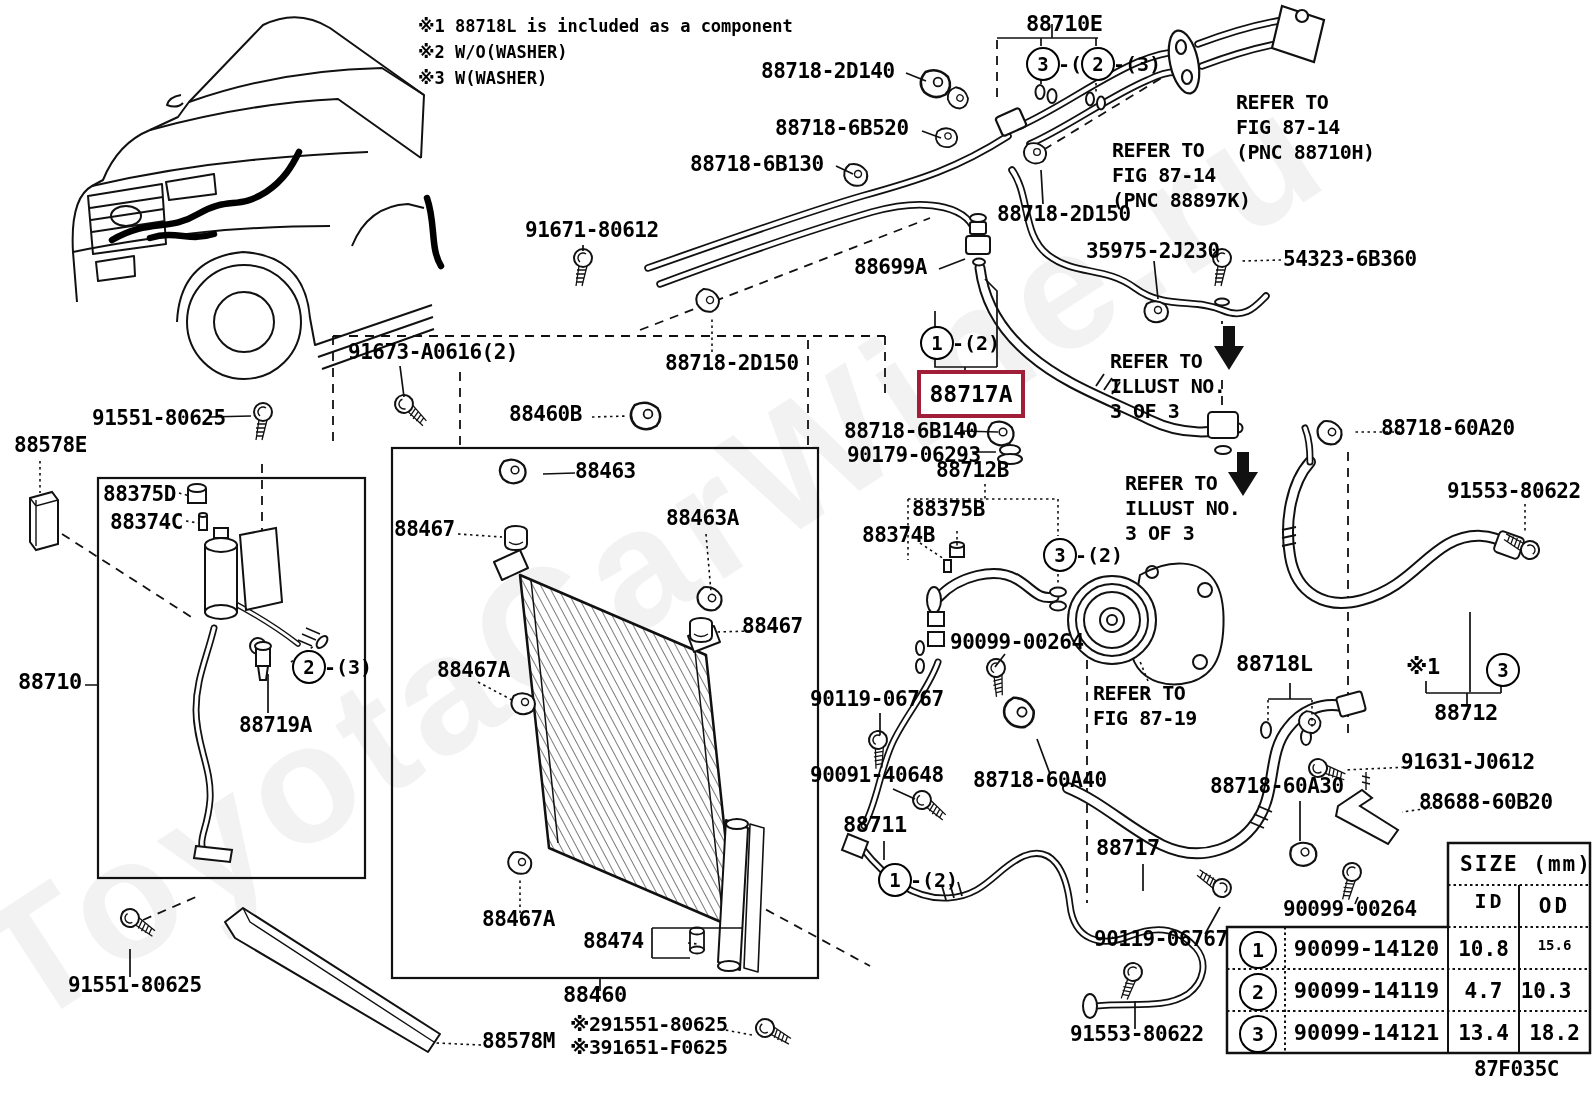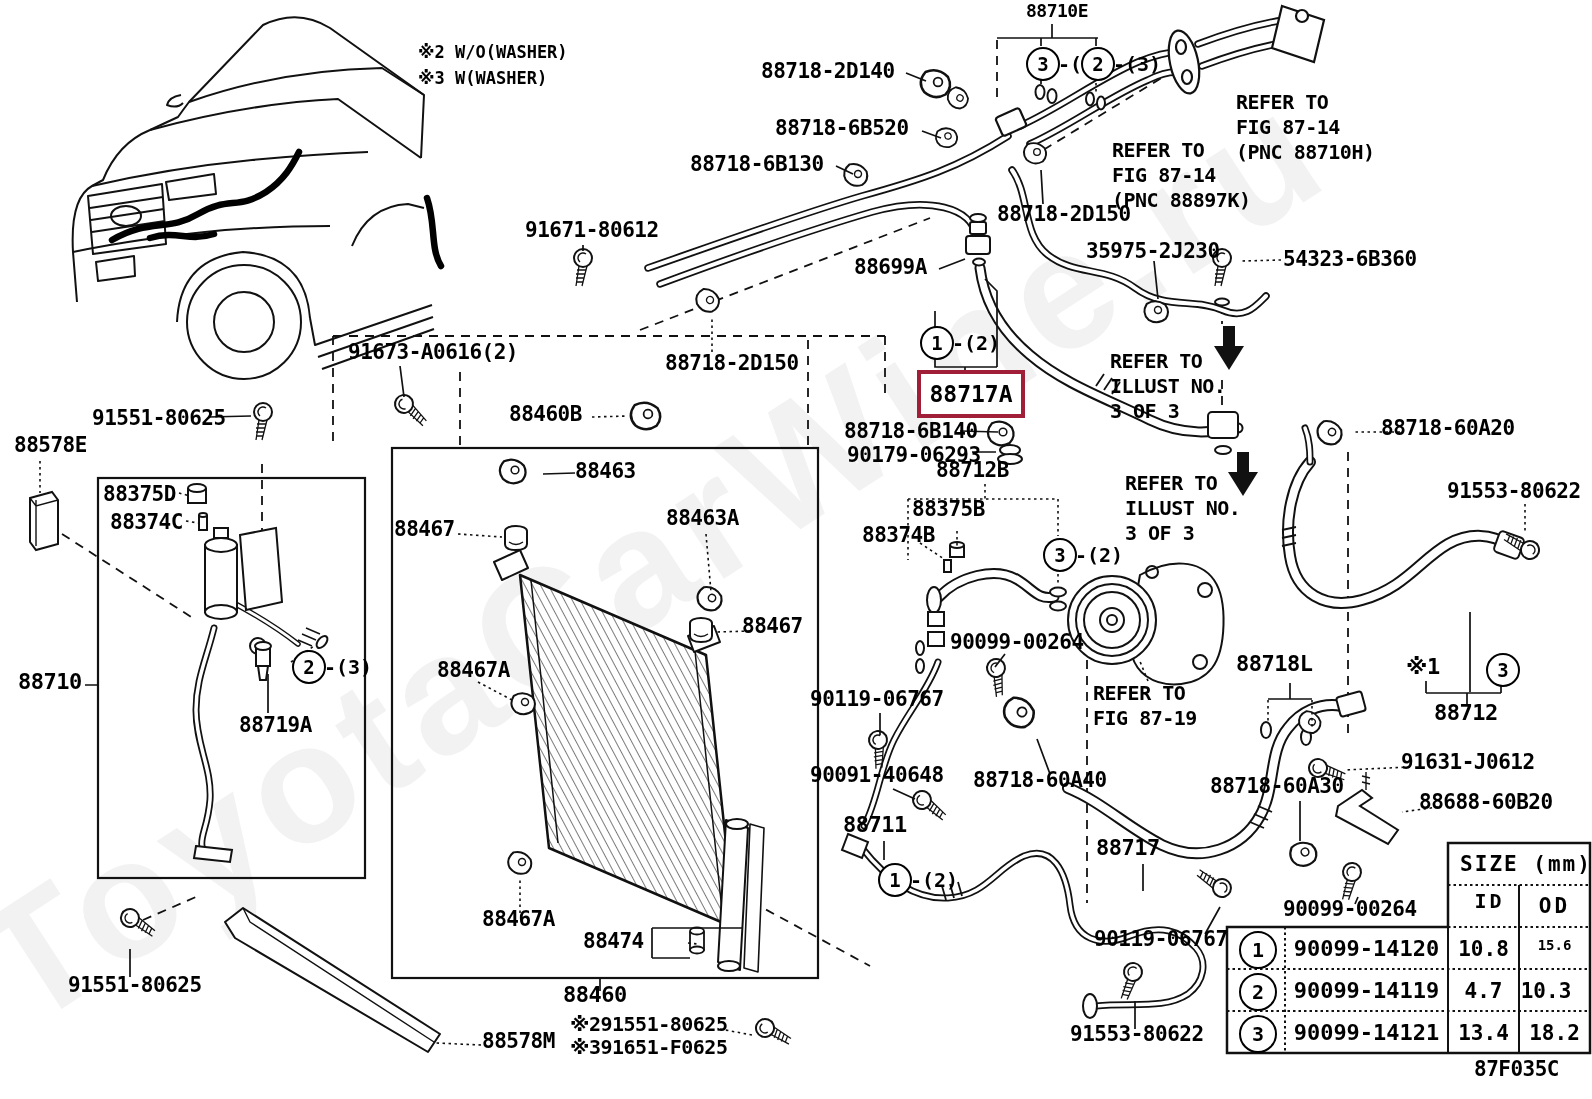--- a/index.html
+++ b/index.html
@@ -329,24 +329,25 @@
 
     <g stroke="#111" fill="none">
       <path d="M1448,843 L1590,843 L1590,1053 L1227,1053 L1227,927 L1448,927 L1448,843 Z" stroke-width="2.5"></path>
       <path d="M1448,843 V1053 M1519,885 V1053" stroke-width="2"></path>
       <path d="M1448,885 H1590 M1448,927 H1590" stroke-width="2" stroke-dasharray="2.5,3"></path>
       <path d="M1285,927 V1053" stroke-width="2" stroke-dasharray="2.5,3"></path>
       <path d="M1227,969 H1590 M1227,1011 H1590" stroke-width="2" stroke-dasharray="2.5,3"></path>
     </g>
   </svg>
 
+  <div class="note" style="left:418px;top:16px">※1 88718L is included as a component</div>
   <div class="note" style="left:418px;top:42px">※2 W/O(WASHER)</div>
   <div class="note" style="left:418px;top:68px">※3 W(WASHER)</div>
 
-  <div class="lbl" style="left:1026px;top:2px;font-size:18px">88710E</div>
+  <div class="lbl" style="left:1026px;top:12px;font-size:22px">88710E</div>
   <div class="lbl" style="left:761px;top:60px">88718-2D140</div>
   <div class="lbl" style="left:775px;top:117px">88718-6B520</div>
   <div class="lbl" style="left:690px;top:153px">88718-6B130</div>
   <div class="ref" style="left:1236px;top:90px">REFER TO
 FIG 87-14
 (PNC 88710H)</div>
   <div class="ref" style="left:1112px;top:138px">REFER TO
 FIG 87-14
 (PNC 88897K)</div>
   <div class="lbl" style="left:997px;top:203px">88718-2D150</div>

